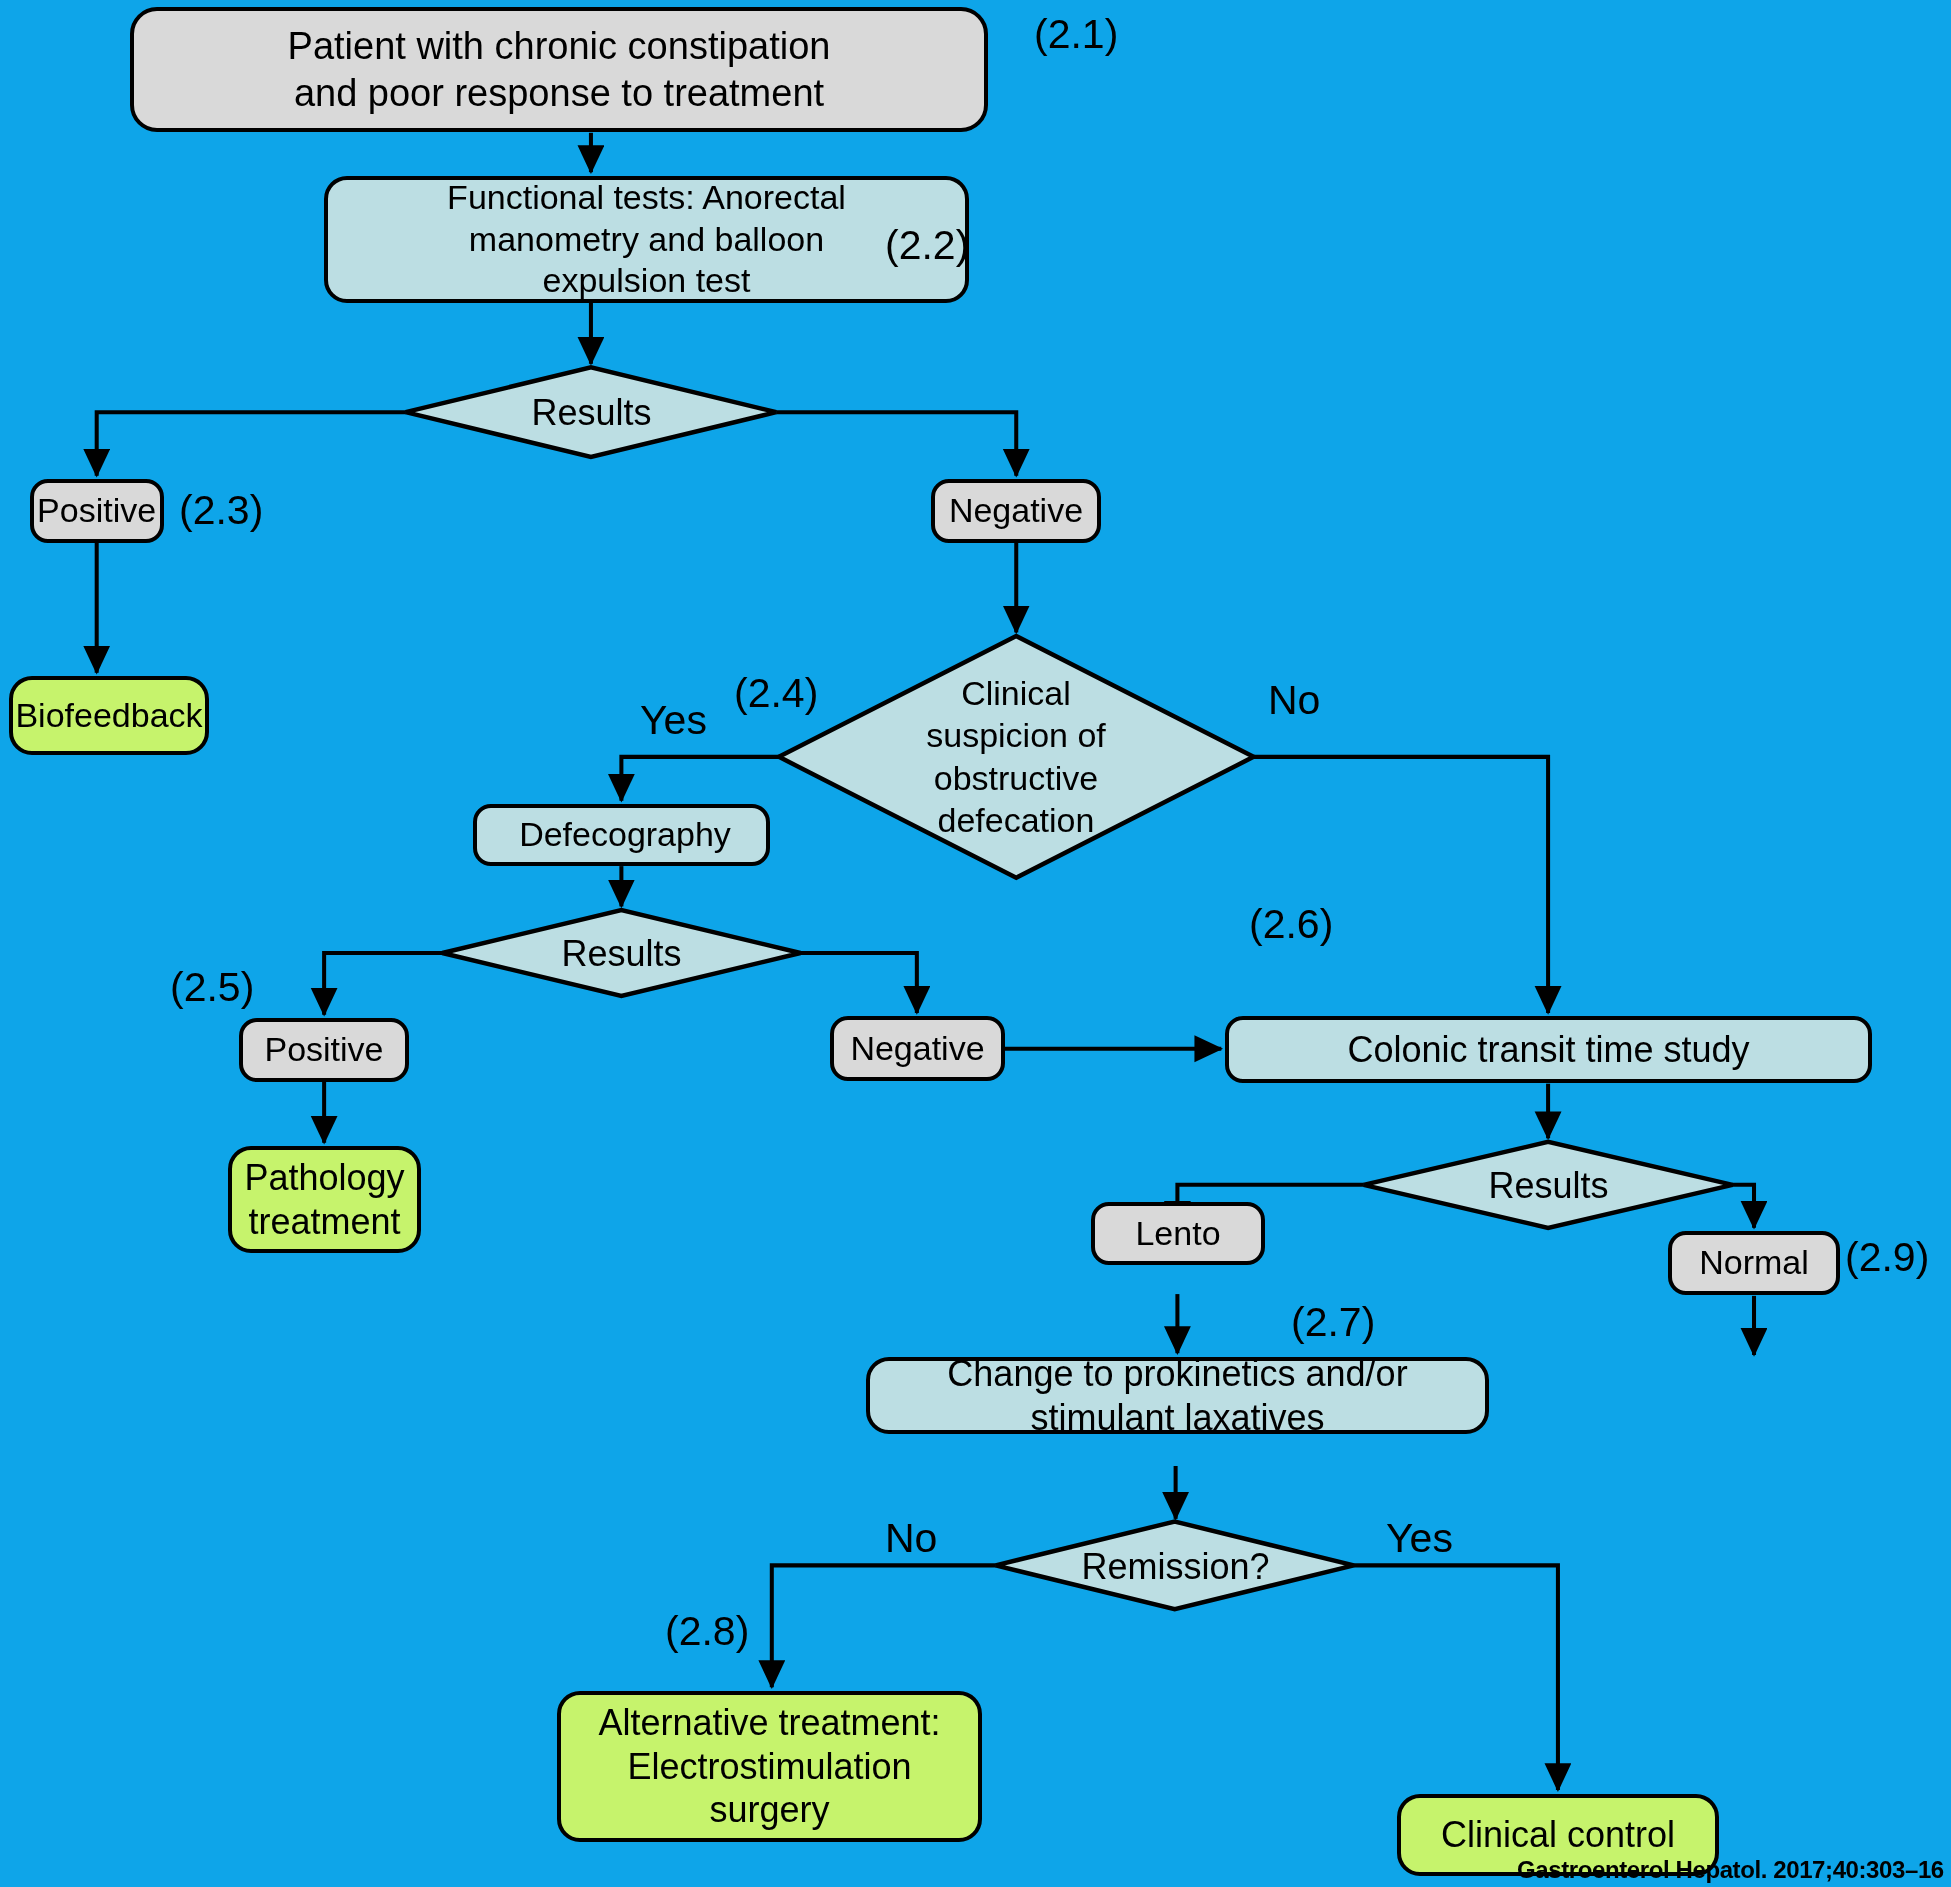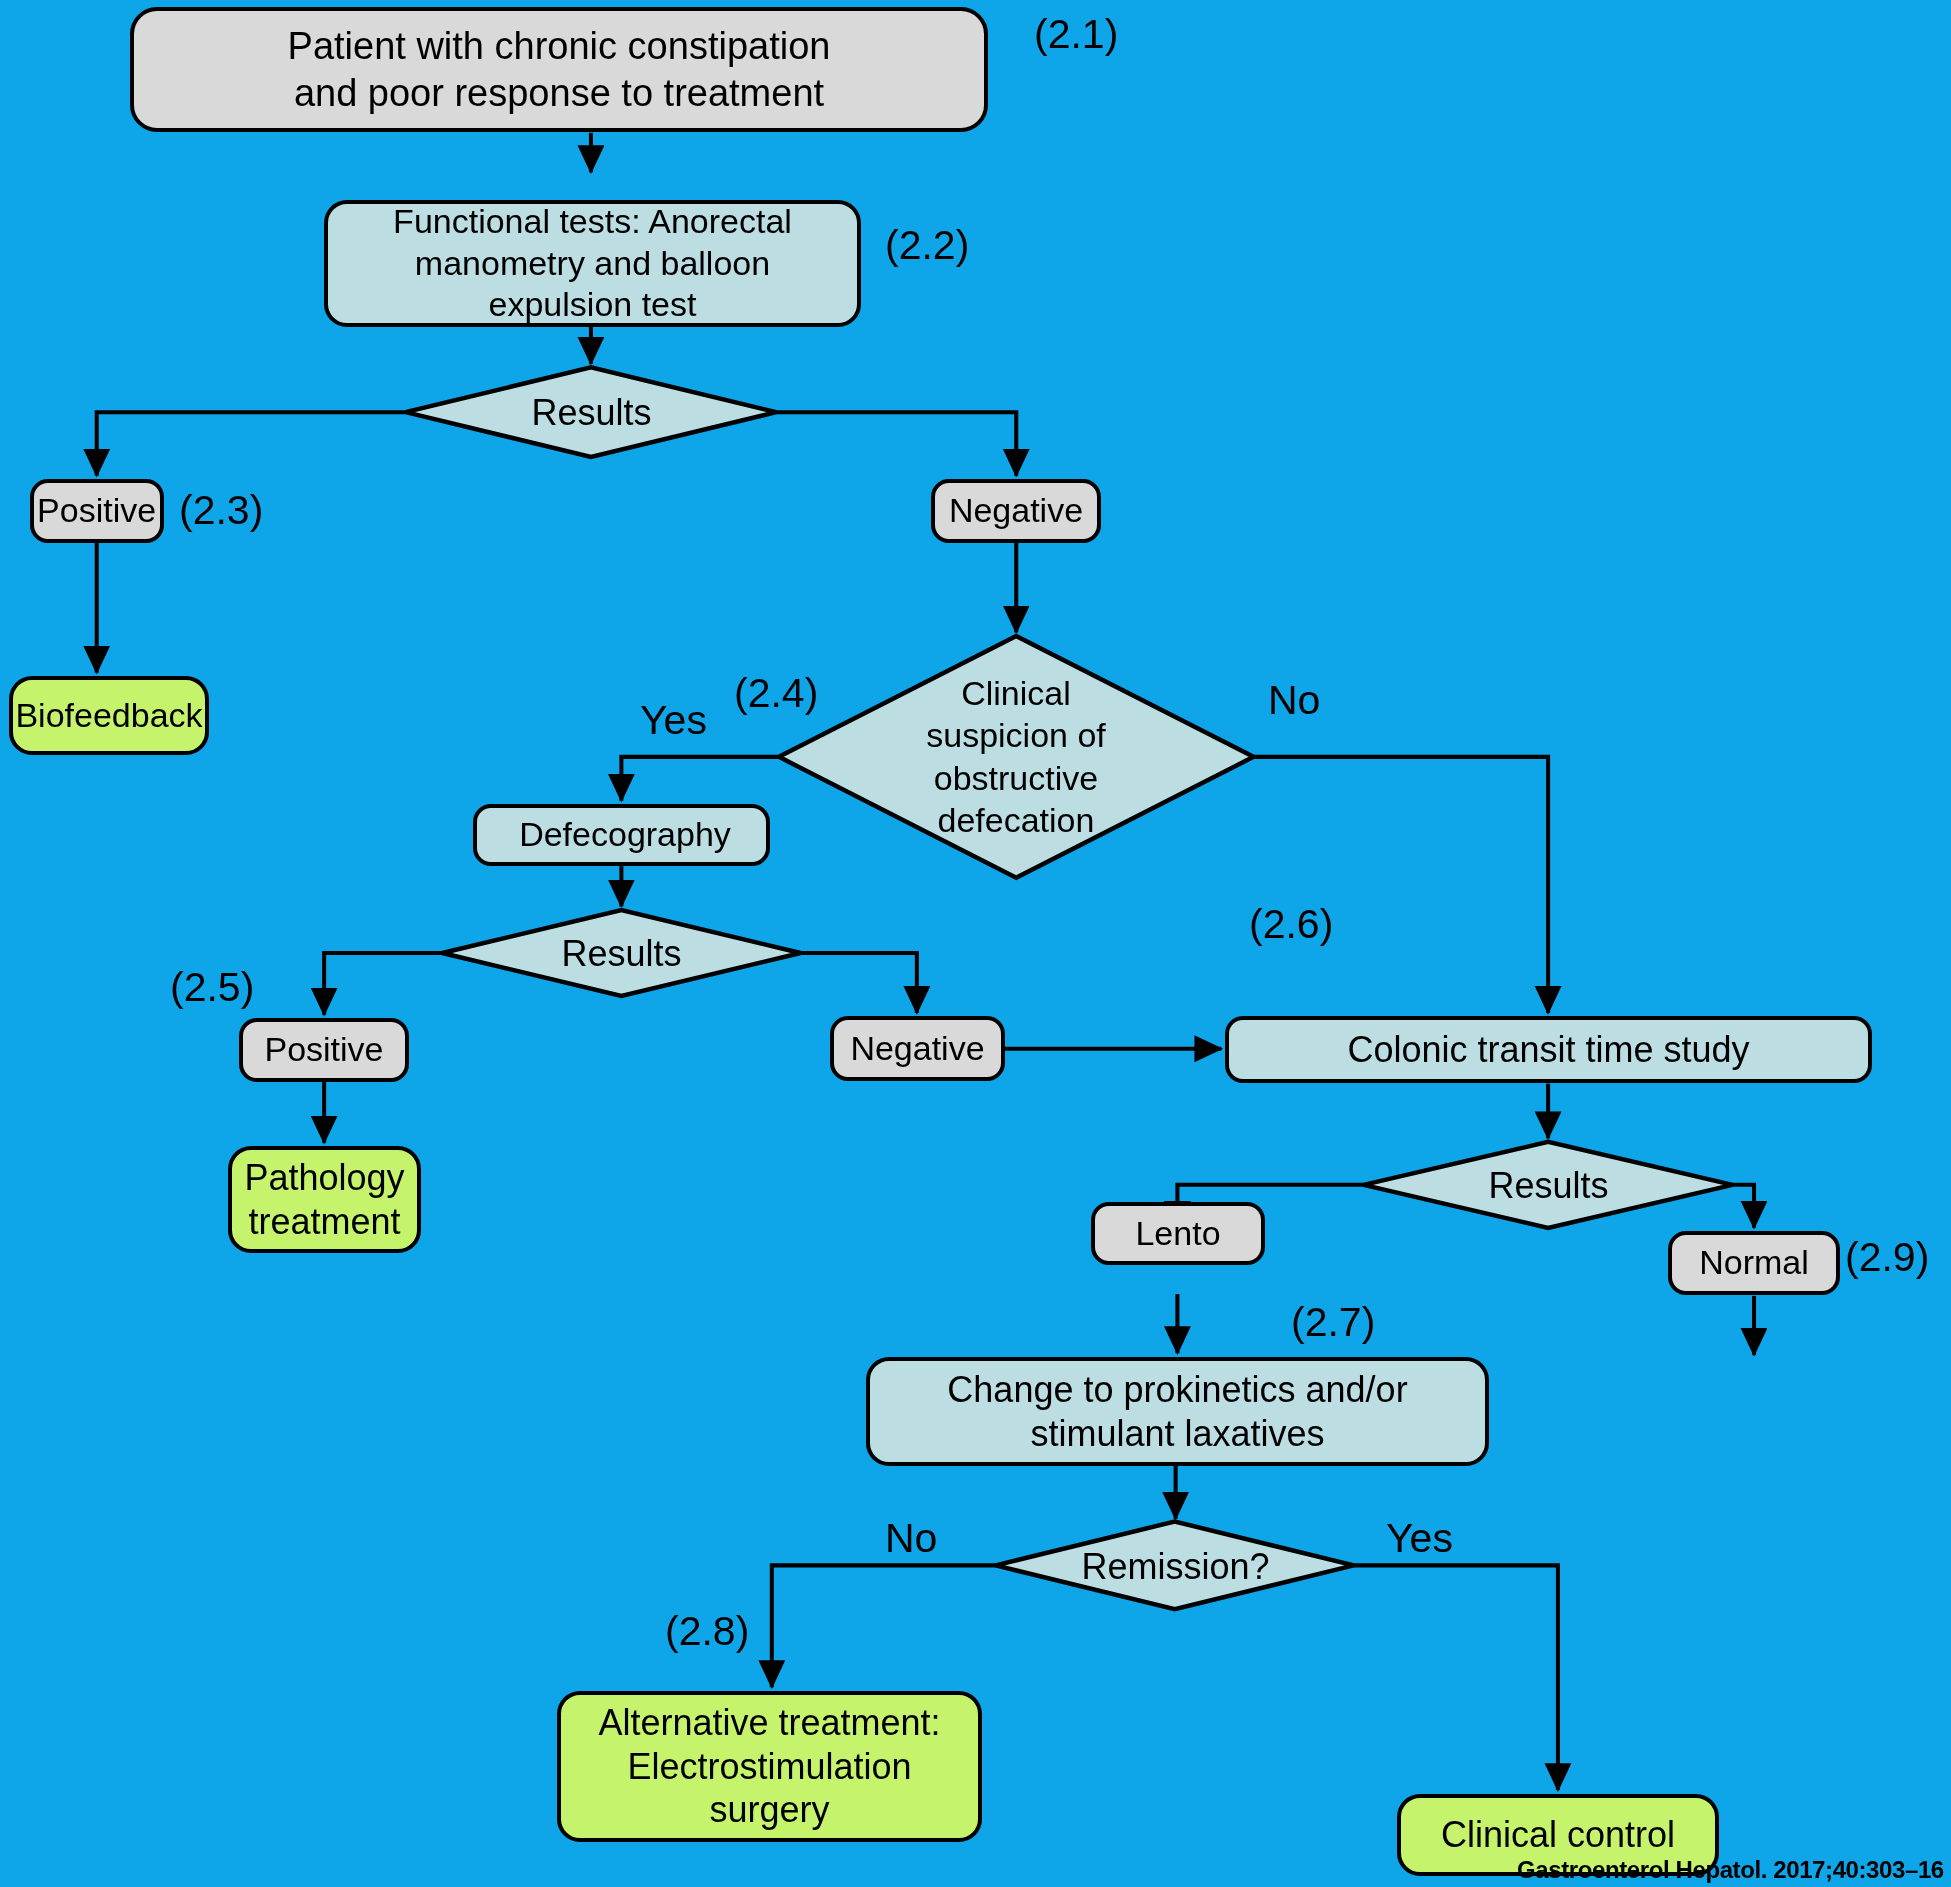--- a/index.html
+++ b/index.html
@@ -87,21 +87,21 @@
       <polygon points="870,845 1135,710 1400,845 1135,980"></polygon>
       <polygon points="494,1064 694,1016 894,1064 694,1112"></polygon>
       <polygon points="1523,1323 1729,1275 1935,1323 1729,1371"></polygon>
       <polygon points="1112,1748 1312,1699 1512,1748 1312,1797"></polygon>
     </g>
   </svg>
 
   <div class="node start f42" style="left:130px;top:7.2px;width:858px;height:125px;">Patient with chronic constipation
 and poor response to treatment</div>
 
-  <div class="node process f38" style="left:324px;top:176px;width:537px;height:127px;margin-top:24px;">Functional tests: Anorectal
+  <div class="node process f38" style="left:324px;top:176px;width:645px;height:127px;">Functional tests: Anorectal
 manometry and balloon
 expulsion test</div>
 
   <div class="node state f38" style="left:29.6px;top:479px;width:134px;height:64px;">Positive</div>
 
   <div class="node state f38" style="left:931px;top:479px;width:170px;height:64px;">Negative</div>
 
   <div class="node terminal f38" style="left:9px;top:676px;width:200px;height:79px;">Biofeedback</div>
 
   <div class="node process f38" style="left:473px;top:804px;width:297px;height:62px;border-radius:18px;padding-left:7px;">Defecography</div>
@@ -112,21 +112,21 @@
 treatment</div>
 
   <div class="node state f38" style="left:830px;top:1016px;width:175px;height:65px;">Negative</div>
 
   <div class="node process f40" style="left:1225px;top:1016px;width:647px;height:67px;border-radius:18px;">Colonic transit time study</div>
 
   <div class="node state f38" style="left:1091px;top:1202px;width:174px;height:63px;">Lento</div>
 
   <div class="node state f38" style="left:1668px;top:1231px;width:172px;height:64px;">Normal</div>
 
-  <div class="node process f40" style="left:866px;top:1357px;width:623px;height:109px;">Change to prokinetics and/or
+  <div class="node process f40" style="left:866px;top:1357px;width:623px;height:77px;">Change to prokinetics and/or
 stimulant laxatives</div>
 
 
   <div class="node terminal f40" style="left:557px;top:1691px;width:425px;height:151px;">Alternative treatment:
 Electrostimulation
 surgery</div>
 
   <div class="node terminal f40" style="left:1397px;top:1794px;width:322px;height:82px;">Clinical control</div>
 
   <div class="diamond-label f40" style="left:457px;top:385px;width:269px;height:54px;">Results</div>

